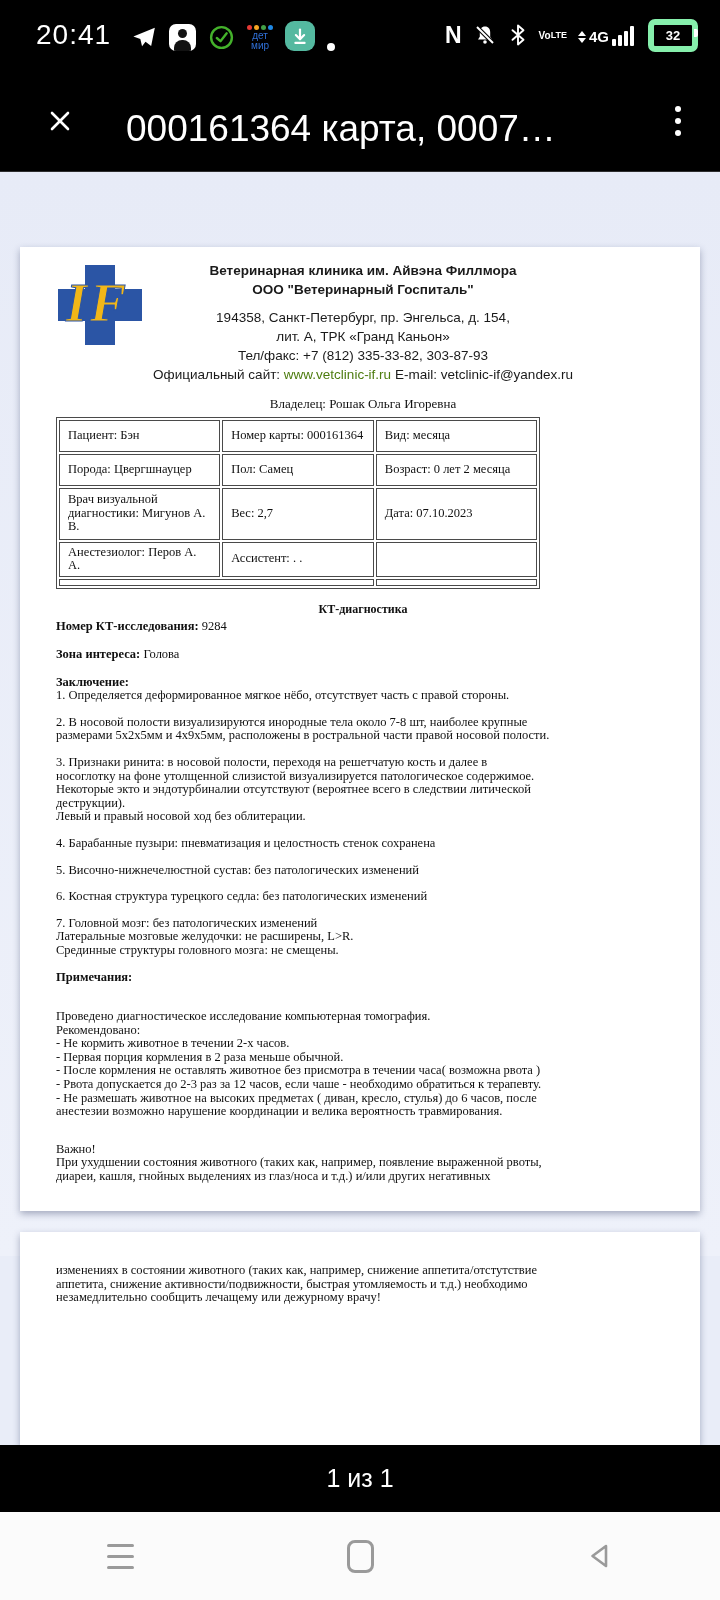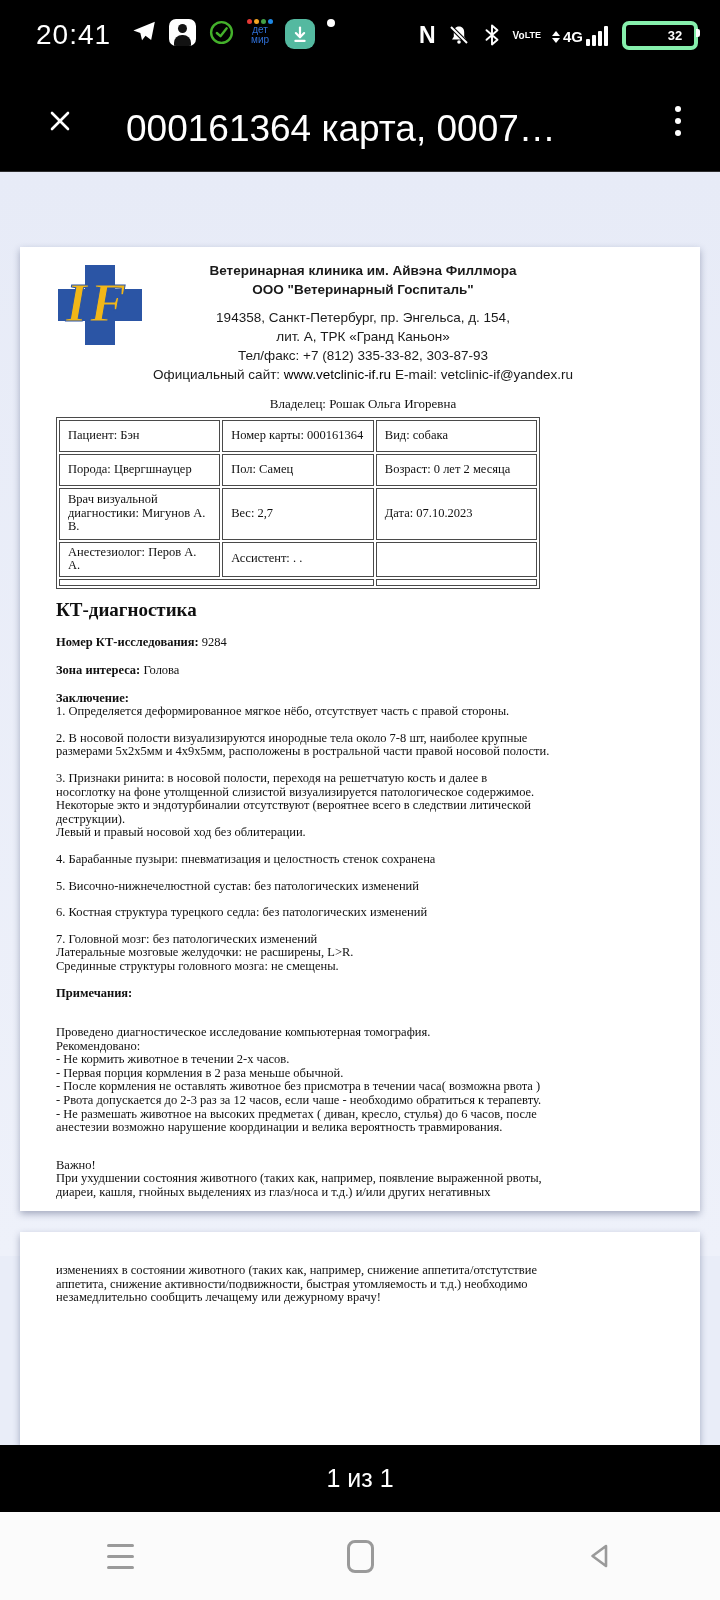--- a/index.html
+++ b/index.html
@@ -1,21 +1,21 @@
 <!DOCTYPE html>
 <html><head>
 <meta charset="utf-8">
 <style>
   html,body{margin:0;padding:0;background:#000;}
   #screen{position:relative;width:720px;height:1600px;overflow:hidden;background:#e9edf8;font-family:"Liberation Sans",sans-serif;}
 
   
   .statusbar{position:absolute;top:0;left:0;width:720px;height:70px;background:#000;color:#fff;
     display:flex;align-items:center;justify-content:space-between;box-sizing:border-box;padding:0 22px 0 36px;}
-  .sb-left{display:flex;align-items:flex-start;gap:12px;}
+  .sb-left{display:flex;align-items:flex-end;gap:12px;}
   .sb-right{display:flex;align-items:center;gap:11px;}
   .sb-time{font-size:28px;font-weight:400;letter-spacing:1px;margin-right:8px;}
   .sb-ic{display:flex;align-items:center;justify-content:center;}
   .ic-contacts{width:27px;height:27px;background:#fff;border-radius:7px;position:relative;overflow:hidden;}
   .ic-contacts .head{position:absolute;left:9px;top:5px;width:9px;height:9px;border-radius:50%;background:#121212;}
   .ic-contacts .body{position:absolute;left:5px;top:16px;width:17px;height:12px;border-radius:8px 8px 0 0;background:#121212;}
   .ic-detmir{display:flex;flex-direction:column;align-items:center;line-height:9px;}
   .dm-dots{display:flex;gap:2px;margin-bottom:1px;}
   .dm-dots i{width:5px;height:5px;border-radius:50%;display:block;}
   .dm-txt{color:#2f6fd6;font-weight:normal;font-size:10px;line-height:10px;}
@@ -24,22 +24,22 @@
   .ic-n{font-size:23px;font-weight:bold;color:#fff;}
   .volte{display:flex;flex-direction:row;align-items:center;font-weight:bold;line-height:9px;}
   .volte .l1{font-size:10px;} .volte .l2{font-size:9px;}
   .net{display:flex;align-items:flex-end;gap:3px;}
   .net-arrows{display:flex;flex-direction:column;gap:2px;margin-bottom:3px;}
   .tri-up{width:0;height:0;border-left:4px solid transparent;border-right:4px solid transparent;border-bottom:5px solid #fff;}
   .tri-dn{width:0;height:0;border-left:4px solid transparent;border-right:4px solid transparent;border-top:5px solid #fff;}
   .net-4g{font-size:15px;font-weight:bold;margin-bottom:1px;}
   .bars{display:flex;align-items:flex-end;gap:2px;height:21px;}
   .bars i{display:block;width:4px;background:#fff;border-radius:1px;}
-  .battery{width:38px;height:21px;border:4px solid #86efac;border-radius:7px;position:relative;
-    display:flex;align-items:center;justify-content:center;font-size:13px;font-weight:bold;margin-left:3px;padding-left:30px;}
+  .battery{width:38px;height:21px;border:6px solid #86efac;border-radius:7px;position:relative;
+    display:flex;align-items:center;justify-content:center;font-size:13px;font-weight:bold;margin-left:3px;}
   .battery:after{content:"";position:absolute;right:-6px;top:4px;width:4px;height:8px;background:#fff;border-radius:0 2px 2px 0;}
 
   
   .titlebar{position:absolute;top:70px;left:0;width:720px;height:102px;background:#000;color:#fff;
     display:flex;align-items:center;box-sizing:border-box;padding:0 24px 0 40px;border-bottom:1px solid #2e2e2e;}
   .tb-close{width:40px;height:40px;display:flex;align-items:center;justify-content:center;cursor:pointer;}
   .tb-title{flex:1;margin-left:46px;font-size:37px;font-weight:400;white-space:nowrap;overflow:hidden;margin-top:16px;}
   .tb-menu{width:36px;height:44px;display:flex;flex-direction:column;align-items:center;justify-content:center;gap:6px;cursor:pointer;}
   .tb-menu i{width:6px;height:6px;border-radius:50%;background:#fff;display:block;}
 
@@ -47,36 +47,36 @@
   .viewer{position:absolute;top:172px;left:0;width:720px;height:1084px;background:linear-gradient(#e7ebf7,#eef1fa);}
   .page{position:absolute;left:20px;width:680px;background:#fff;box-sizing:border-box;
     box-shadow:0 3px 7px rgba(45,55,95,.38);overflow:hidden;}
   .page1{top:75px;height:964px;padding:14px 30px 0 36px;}
   .page2{top:1060px;height:213px;padding:32px 45px 0 36px;}
 
   .doc{font-family:"Liberation Serif","DejaVu Serif",serif;font-size:12.5px;line-height:13.6px;color:#101010;}
   .doc-head{position:relative;text-align:center;font-family:"Liberation Sans",sans-serif;font-size:13.5px;line-height:19px;color:#1a1a1a;}
   .doc-head .bold{font-weight:bold;}
   .head-gap{height:9px;}
-  .site-link{color:#000000;margin-top:16px;}
+  .site-link{color:#4d7c0f;margin-top:16px;}
 
   .logo{position:absolute;left:2px;top:4px;width:104px;height:86px;}
   .logo .cv{position:absolute;left:27px;top:0;width:30px;height:80px;background:#2b55a5;}
   .logo .ch{position:absolute;left:0;top:24px;width:84px;height:32px;background:#2b55a5;}
   .logo .lt{position:absolute;left:8px;top:8px;font-family:"Liberation Serif",serif;font-style:italic;font-weight:bold;
     font-size:54px;line-height:60px;color:#f2b718;letter-spacing:3px;-webkit-text-stroke:1px #2b55a5;}
 
   .owner{text-align:center;margin-top:13px;font-size:13px;}
   table.info{border-collapse:separate;border-spacing:2px;border:1px solid #4a4a4a;width:484px;margin-top:6px;font-size:12.5px;}
   table.info td{border:1px solid #4a4a4a;padding:3px 8px;vertical-align:middle;}
   td.h24{height:24px;margin-left:8px;} td.h44{height:44px;} td.h22{height:22px;}
   tr.thin td{height:5px;padding:0;}
   td.nob{border:none;}
 
-  .sec{text-align:left;font-weight:bold;font-size:19px;margin:14px 0 20px;}
+  .sec{text-align:center;font-weight:bold;font-size:12px;margin:14px 0 4px;}
   .fld{margin:0 0 14px;}
   .fld b{font-weight:bold;}
   .p{margin:0 0 13px;white-space:pre-line;}
   .notes-label{font-weight:bold;margin:14px 0 25px;}
   .imp{margin-top:24px;}
   .p2text{white-space:pre-line;}
 
   
   .pagerbar{position:absolute;top:1445px;left:0;width:720px;height:67px;background:#000;color:#fff;
     display:flex;align-items:center;justify-content:center;font-size:25px;}
@@ -200,21 +200,21 @@
         <div><span>Официальный сайт: </span><span class="site-link">www.vetclinic-if.ru</span><span> E-mail: vetclinic-if@yandex.ru</span></div>
       </div>
 
       <div class="owner">Владелец: Рошак Ольга Игоревна</div>
 
       <table class="info">
         <tbody>
             <tr>
           <td class="h24" style="width:34%">Пациент: Бэн</td>
           <td class="h24" style="width:32%">Номер карты: 000161364</td>
-          <td class="h24" style="width:34%">Вид: собака</td>
+          <td class="h24" style="width:34%">Вид: месяца</td>
         </tr>
         <tr>
           <td class="h24">Порода: Цвергшнауцер</td>
           <td class="h24">Пол: Самец</td>
           <td class="h24">Возраст: 0 лет 2 месяца</td>
         </tr>
         <tr>
           <td class="h44">Врач визуальной диагностики: Мигунов А. В.</td>
           <td class="h44">Вес: 2,7</td>
           <td class="h44">Дата: 07.10.2023</td>

